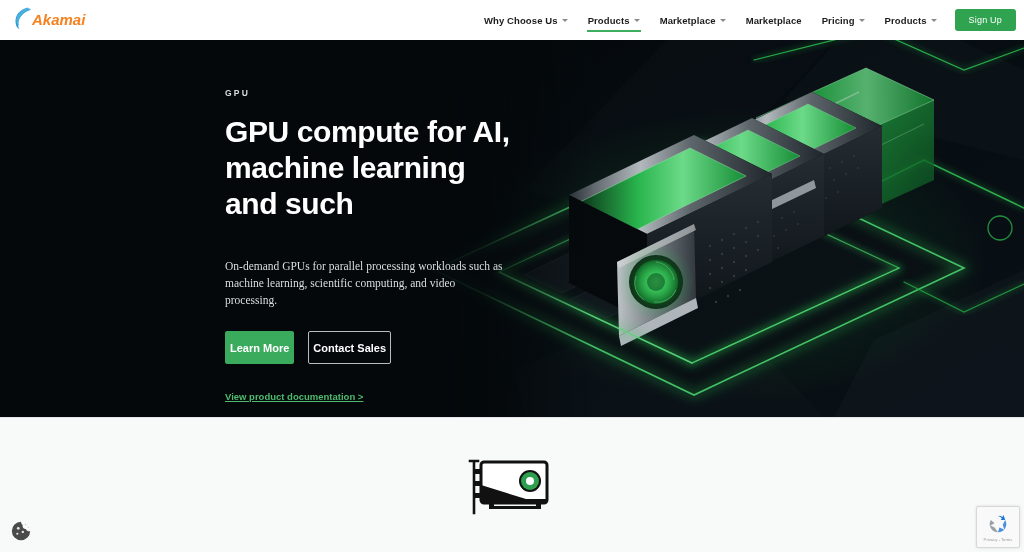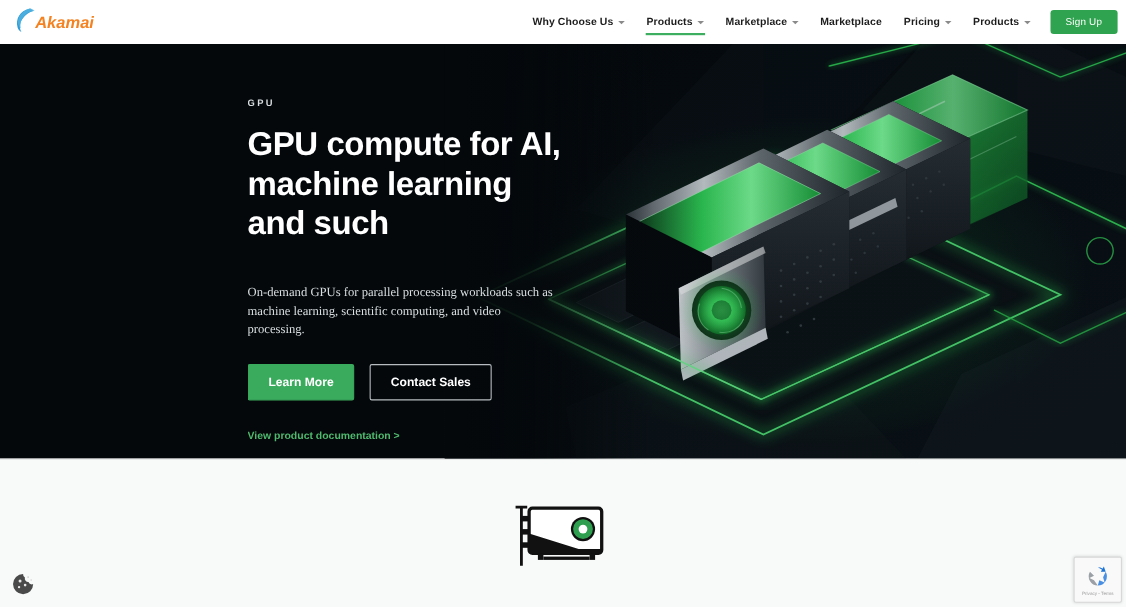--- a/index.html
+++ b/index.html
@@ -84,29 +84,29 @@
     font-size:30px; line-height:36px; font-weight:bold; color:#ffffff;
     letter-spacing:-0.4px; margin-bottom:36px;
   }
   .hero-desc {
     font-size:11.5px; line-height:17px; color:#d9dee1;
     width:282px; margin-bottom:22px;font-family:Liberation Serif, serif;
   }
   .btn-row { display:flex; gap:14px; margin-bottom:22px; }
   .btn {
     font-size:11px; font-weight:bold; cursor:pointer;
-    border-radius:2px; padding:0 18px; height:33px;
+    border-radius:2px; padding:0 4px; height:33px;
     display:inline-flex; align-items:center; justify-content:center;
     white-space:nowrap;
   }
   .btn-primary { background:#3aab5d; color:#ffffff; border:1px solid #3aab5d; }
   .btn-secondary { background:transparent; color:#ffffff; border:1px solid #b6bcc0; }
   .doc-link {
     font-size:9.5px; font-weight:bold; color:#4fba6e;
-    cursor:pointer; display:inline-block;
+    text-decoration:underline; cursor:pointer; display:inline-block;
   }
 
   
   .lower {
     position:absolute; top:417px; left:0; width:1024px; height:135px;
     background:#f8f9f9;
     border-top:1px solid #e4e6e7;
   }
   .gpu-icon-wrap {
     position:absolute; left:50%; top:50%;

